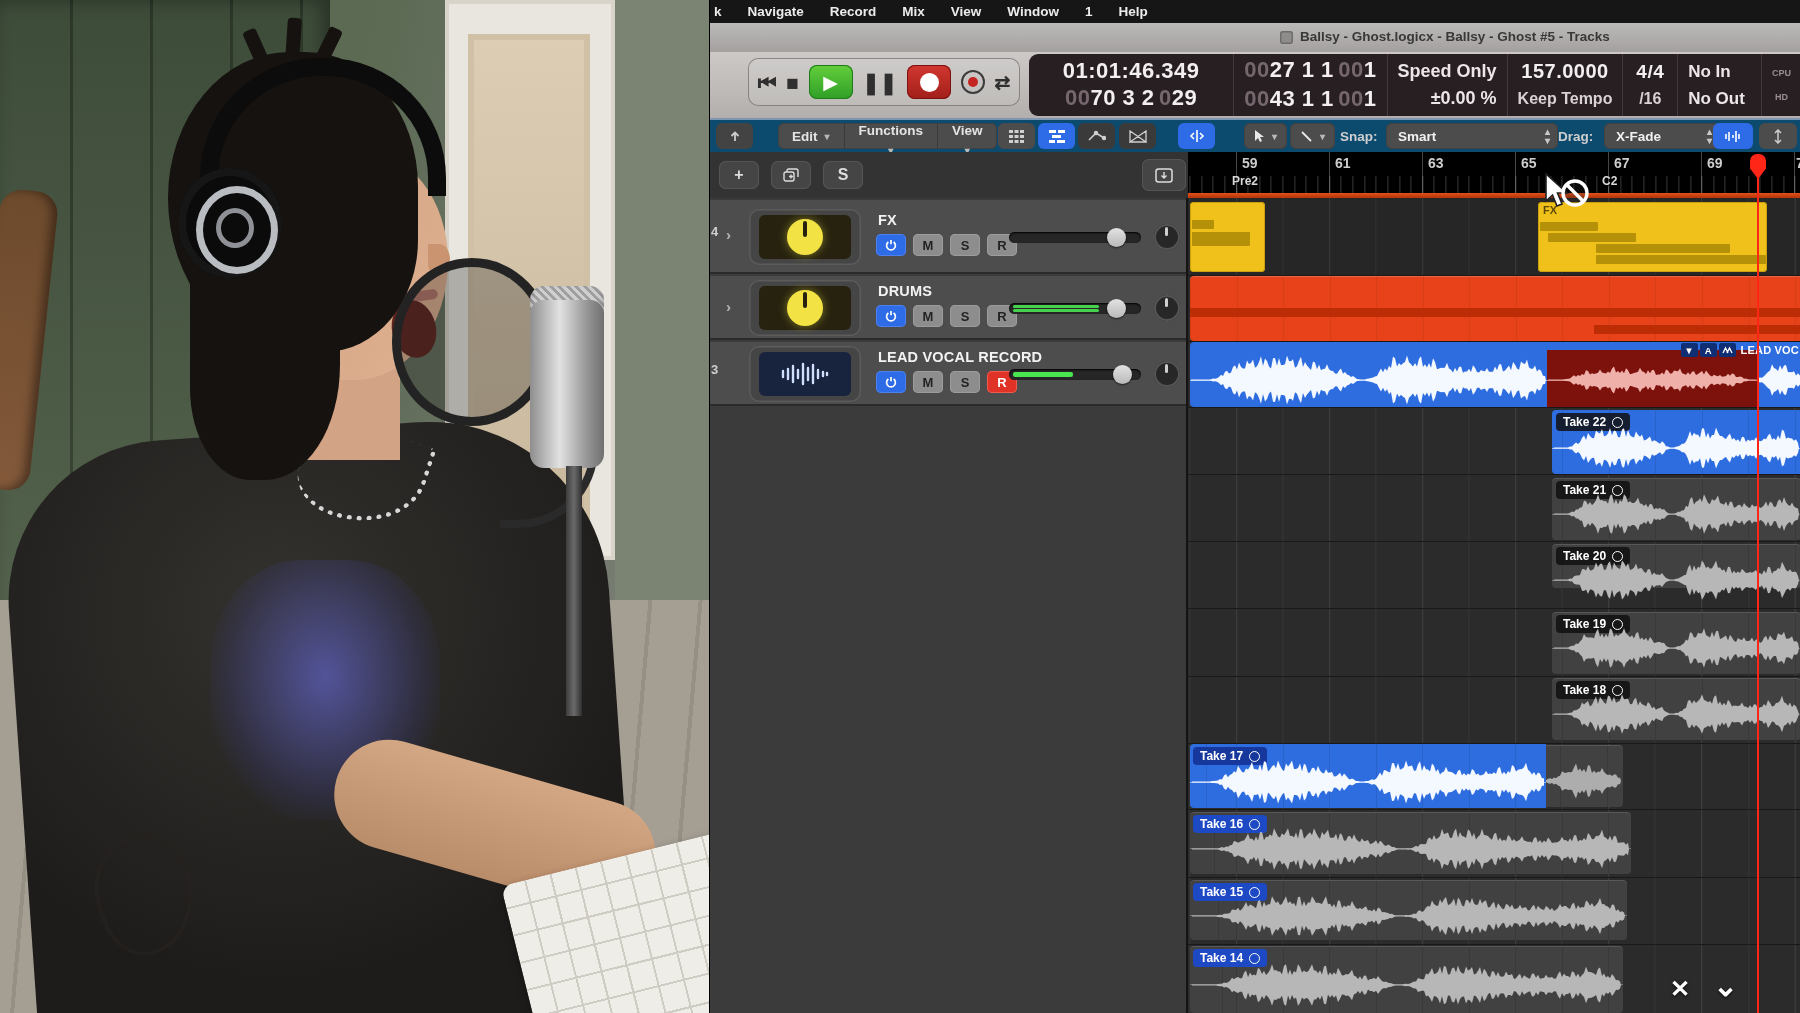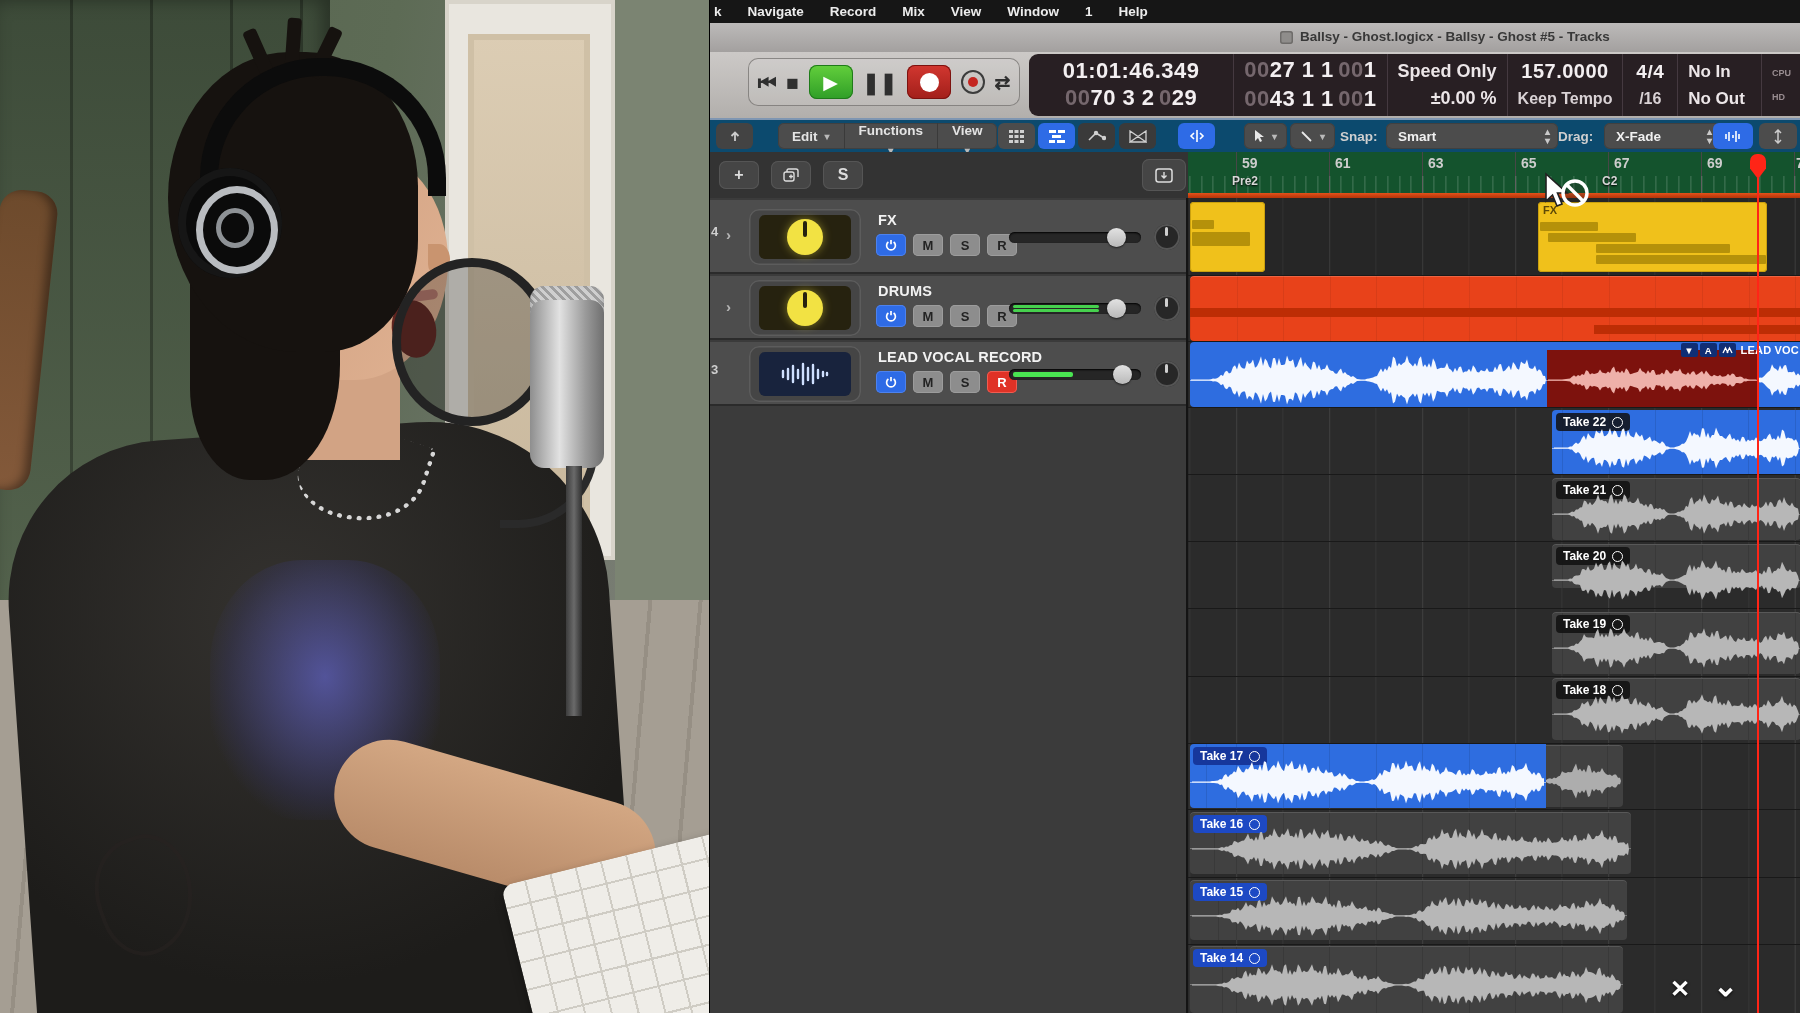--- a/index.html
+++ b/index.html
@@ -75,21 +75,21 @@
   .chev{color:#b9b9b9;font-size:10px;}
   .tool-sq{width:37px;height:26px;border-radius:6px;background:#4c4c4c;display:flex;align-items:center;justify-content:center;}
   .tool-sq.active{background:#2e6be6;}
   .lblsmall{color:#cfcfcf;font-size:13.5px;font-weight:700;}
   .drop{background:#4c4c4c;border-radius:6px;height:26px;display:flex;align-items:center;justify-content:space-between;padding:0 8px 0 12px;color:#f0f0f0;font-size:13.5px;font-weight:700;box-shadow:inset 0 0 0 1px #404040;}
   .updown{color:#c9c9c9;font-size:10px;line-height:9px;text-align:center;}
   
   .arr-strip{left:0;top:152px;width:1091px;height:46px;background:#333;border-bottom:1px solid #1c1c1c;}
   .mini-btn{width:40px;height:28px;border-radius:7px;background:#454545;box-shadow:inset 0 0 0 1px #555;display:flex;align-items:center;justify-content:center;color:#ddd;font-size:16px;font-weight:700;}
   
-  .ruler{left:478px;top:0;width:613px;height:46px;background:#14532d;}
+  .ruler{left:478px;top:0;width:613px;height:46px;background:#000000;}
   .ruler .num{position:absolute;top:3px;color:#cdcdcd;font-size:14px;font-weight:700;}
   .tickline{position:absolute;top:0;width:1px;height:46px;background:#474747;}
   .tickstrip{position:absolute;left:0;top:24px;width:613px;height:17px;background:repeating-linear-gradient(90deg,rgba(255,255,255,.22) 0 1px,transparent 1px 11.64px);background-position-x:1.4px;}
   .marker{position:absolute;top:22px;color:#d8d8d8;font-size:12px;font-weight:700;text-shadow:0 1px 2px #000;}
   .orange-line{position:absolute;left:0;top:41px;width:613px;height:5px;background:linear-gradient(180deg,#e4511a,#b33409);}
   
   .headzone{left:0;top:198px;width:478px;height:815px;background:#3b3b3b;border-right:2px solid #141414;box-sizing:border-box;}
   .trow{position:absolute;left:0;width:476px;background:#4d4d4d;border-bottom:2px solid #2b2b2b;box-sizing:border-box;}
   .tracknum{position:absolute;left:1px;top:24px;color:#cfcfcf;font-size:13px;font-weight:700;}
   .disclosure{position:absolute;left:16px;color:#b5b5b5;font-size:15px;font-weight:700;}
@@ -239,21 +239,21 @@
           <div class="row lcd-sub">Keep Tempo</div>
         </section>
         <section style="width:70px">
           <div class="row lcd-big" style="font-size:19px">4/4</div>
           <div class="row lcd-sub">/16</div>
         </section>
         <section style="width:112px;align-items:flex-start">
           <div class="row lcd-med" style="font-size:17px">No In</div>
           <div class="row lcd-med" style="font-size:17px">No Out</div>
         </section>
-        <section style="flex:1;align-items:flex-start;border-right:none">
+        <section style="flex:1;align-items:center;border-right:none">
           <div class="row" style="line-height:24px">
               <span style="color:#998d91;font-size:9px;font-weight:700">CPU</span>
             </div>
           <div class="row" style="line-height:24px">
               <span style="color:#998d91;font-size:9px;font-weight:700">HD</span>
             </div>
         </section>
       </div>
     </div>
 

